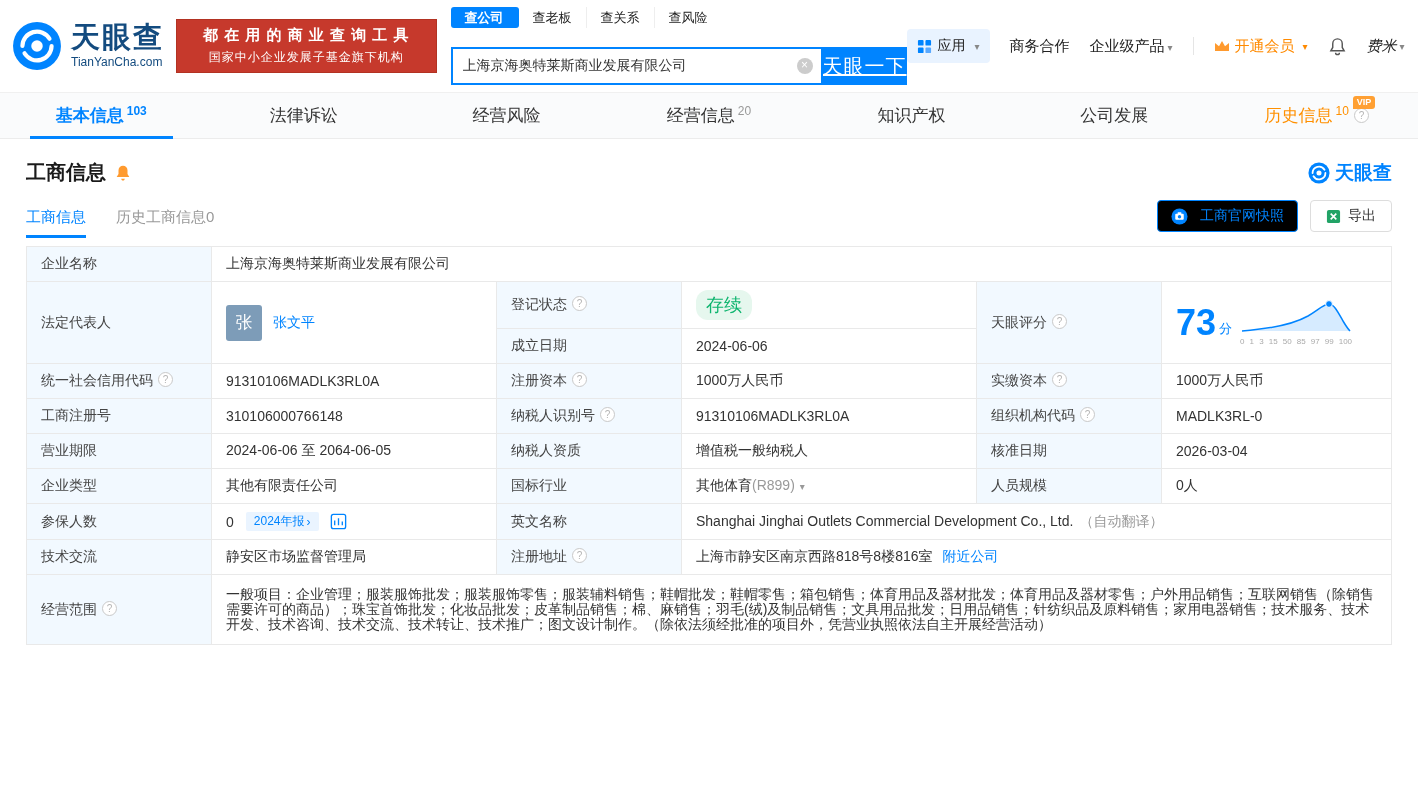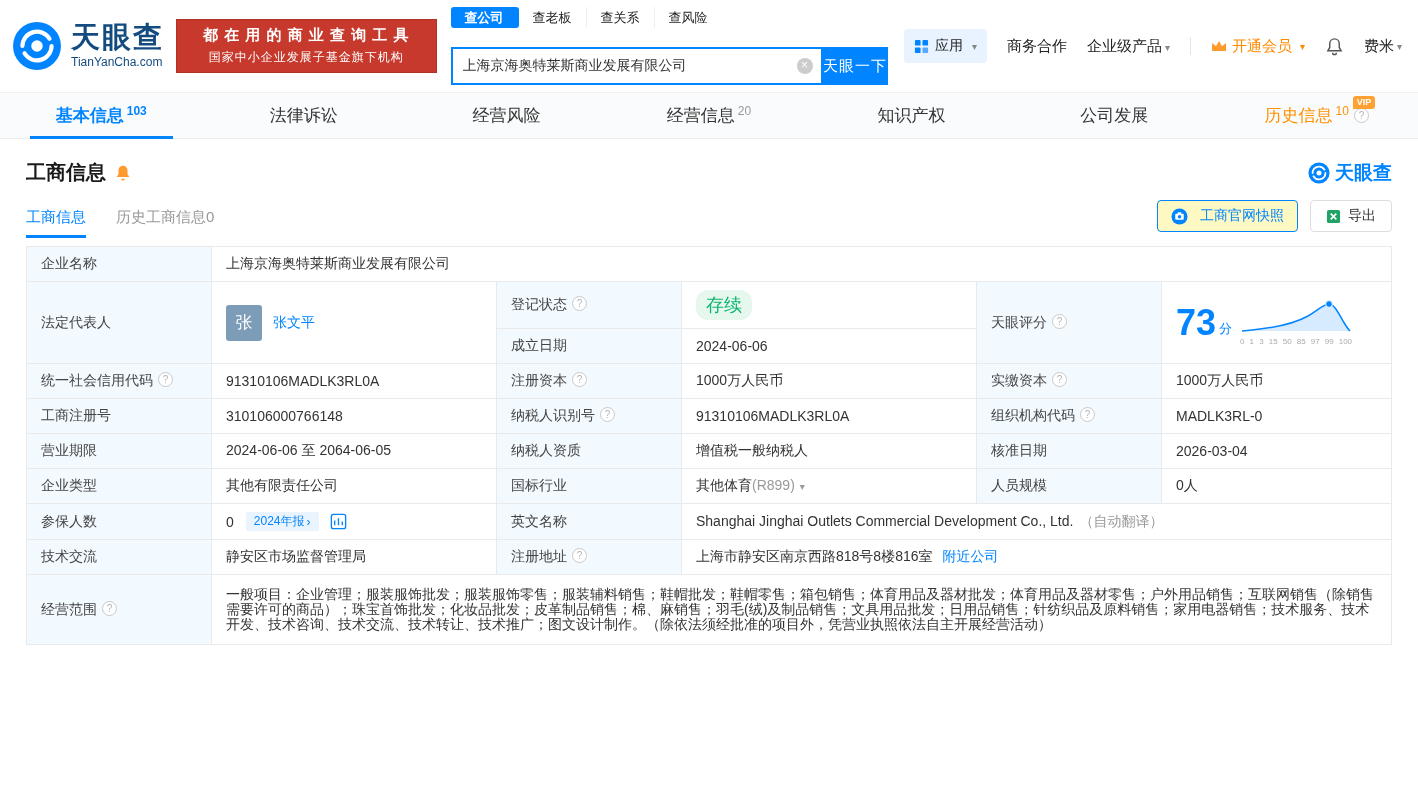--- a/index.html
+++ b/index.html
@@ -16,29 +16,29 @@
   .slogan-l2{font-size:12px;margin-top:4px;letter-spacing:1px;}
   .search-col{margin-left:14px;flex:none;}
   .search-tabs{display:flex;align-items:center;margin-bottom:19px;}
   .search-tab{font-size:13px;color:#222;padding:3px 14px;border-right:1px solid #eee;cursor:pointer;line-height:1.2;}
   .search-tab:last-child{border-right:0;}
   .search-tab.active{background:#0084ff;color:#fff;border-radius:3px;border-right-color:transparent;font-weight:bold;}
   .search-row{display:flex;}
   .search-box{position:relative;width:372px;}
   .search-input{width:100%;height:38px;border:2px solid #0084ff;padding:0 36px 0 10px;font-size:14px;color:#333;outline:none;font-family:inherit;}
   .clear-btn{position:absolute;right:10px;top:50%;transform:translateY(-50%);width:16px;height:16px;border-radius:50%;background:#ccc;color:#fff;font-size:12px;line-height:15px;text-align:center;cursor:pointer;}
-  .search-btn{width:65px;height:38px;background:#0084ff;color:#fff;border:0;font-size:15px;cursor:pointer;font-family:inherit;letter-spacing:1px;}
+  .search-btn{width:84px;height:38px;background:#0084ff;color:#fff;border:0;font-size:20px;cursor:pointer;font-family:inherit;letter-spacing:1px;text-decoration:underline;}
   .top-nav{margin-left:auto;display:flex;align-items:center;gap:20px;font-size:15px;color:#222;white-space:nowrap;}
   .apps-btn{display:flex;align-items:center;gap:6px;background:#e9f3ff;border-radius:4px;padding:8px 10px;cursor:pointer;font-size:14px;color:#222;}
   .caret{font-size:10px;color:#888;margin-left:3px;}
   .nav-item{cursor:pointer;}
   .vip-item{color:#ff8a00;display:flex;align-items:center;gap:5px;cursor:pointer;}
   .vip-item .caret{color:#ff8a00;}
   .nav-divider{width:1px;height:18px;background:#e5e5e5;}
-  .bell-btn,.user-item{display:flex;align-items:center;cursor:pointer;}
+  .bell-btn,.user-item{display:flex;align-items:center;cursor:pointer;font-style:italic;}
 
   
   .tabbar{display:flex;height:47px;background:#fafbfc;border-top:1px solid #f0f0f0;border-bottom:1px solid #ececec;}
   .tab{flex:1;display:flex;align-items:center;justify-content:center;font-size:17px;color:#333;cursor:pointer;position:relative;}
   .tab sup{font-size:12px;color:#999;margin-left:3px;transform:translateY(-5px);}
   .tab.active{color:#0084ff;font-weight:bold;}
   .tab.active::after{content:"";position:absolute;left:30px;right:30px;bottom:-1px;height:3px;background:#0084ff;}
   .tab.history{color:#ff9000;}
   .tab.history sup{color:#ff9000;}
   .vip-badge{position:absolute;top:3px;left:calc(50% + 36px);background:#ffa033;color:#fff;font-size:9px;font-weight:bold;padding:1px 4px;border-radius:3px 3px 3px 0;line-height:1.2;}
@@ -50,21 +50,21 @@
   .section-bell{margin-left:8px;display:flex;cursor:pointer;}
   .brand-mark{margin-left:auto;display:flex;align-items:center;gap:5px;}
   .brand-mark-text{color:#0084ff;font-size:19px;font-weight:bold;}
 
   
   .subtab-row{display:flex;align-items:flex-end;padding:14px 26px 0;}
   .subtab{font-size:15px;color:#999;margin-right:30px;padding-bottom:11px;cursor:pointer;position:relative;}
   .subtab.active{color:#0084ff;}
   .subtab.active::after{content:"";position:absolute;left:0;right:0;bottom:0;height:3px;background:#0084ff;}
   .sub-actions{margin-left:auto;display:flex;gap:12px;padding-bottom:6px;}
-  .btn-outline-blue{display:flex;align-items:center;gap:12px;border:1px solid #0084ff;color:#0084ff;background:#fef9c3;border-radius:4px;padding:6px 13px;font-size:14px;cursor:pointer;font-family:inherit;}
+  .btn-outline-blue{display:flex;align-items:center;gap:12px;border:1px solid #0084ff;color:#0084ff;background:#000000;border-radius:4px;padding:6px 13px;font-size:14px;cursor:pointer;font-family:inherit;}
   .btn-outline-gray{display:flex;align-items:center;gap:7px;border:1px solid #ddd;color:#333;background:#fff;border-radius:4px;padding:6px 15px;font-size:14px;cursor:pointer;font-family:inherit;}
 
   
   .info-table{width:1366px;margin:8px 26px 0;border-collapse:collapse;table-layout:fixed;}
   .info-table td{border:1px solid #e9e9e9;font-size:14px;padding:8px 14px;color:#333;vertical-align:middle;}
   td.lbl{background:#f2f9ff;color:#444;}
   .badge-green{display:inline-block;background:#e6f7ee;color:#0eb56f;font-size:18px;padding:3px 10px;border-radius:12px;}
   .rep{display:flex;align-items:center;}
   .avatar{width:36px;height:36px;border-radius:3px;background:#7d9cb8;color:#fff;font-size:17px;display:flex;align-items:center;justify-content:center;flex:none;cursor:pointer;}
   .rep-name{color:#0084ff;margin-left:11px;cursor:pointer;}

